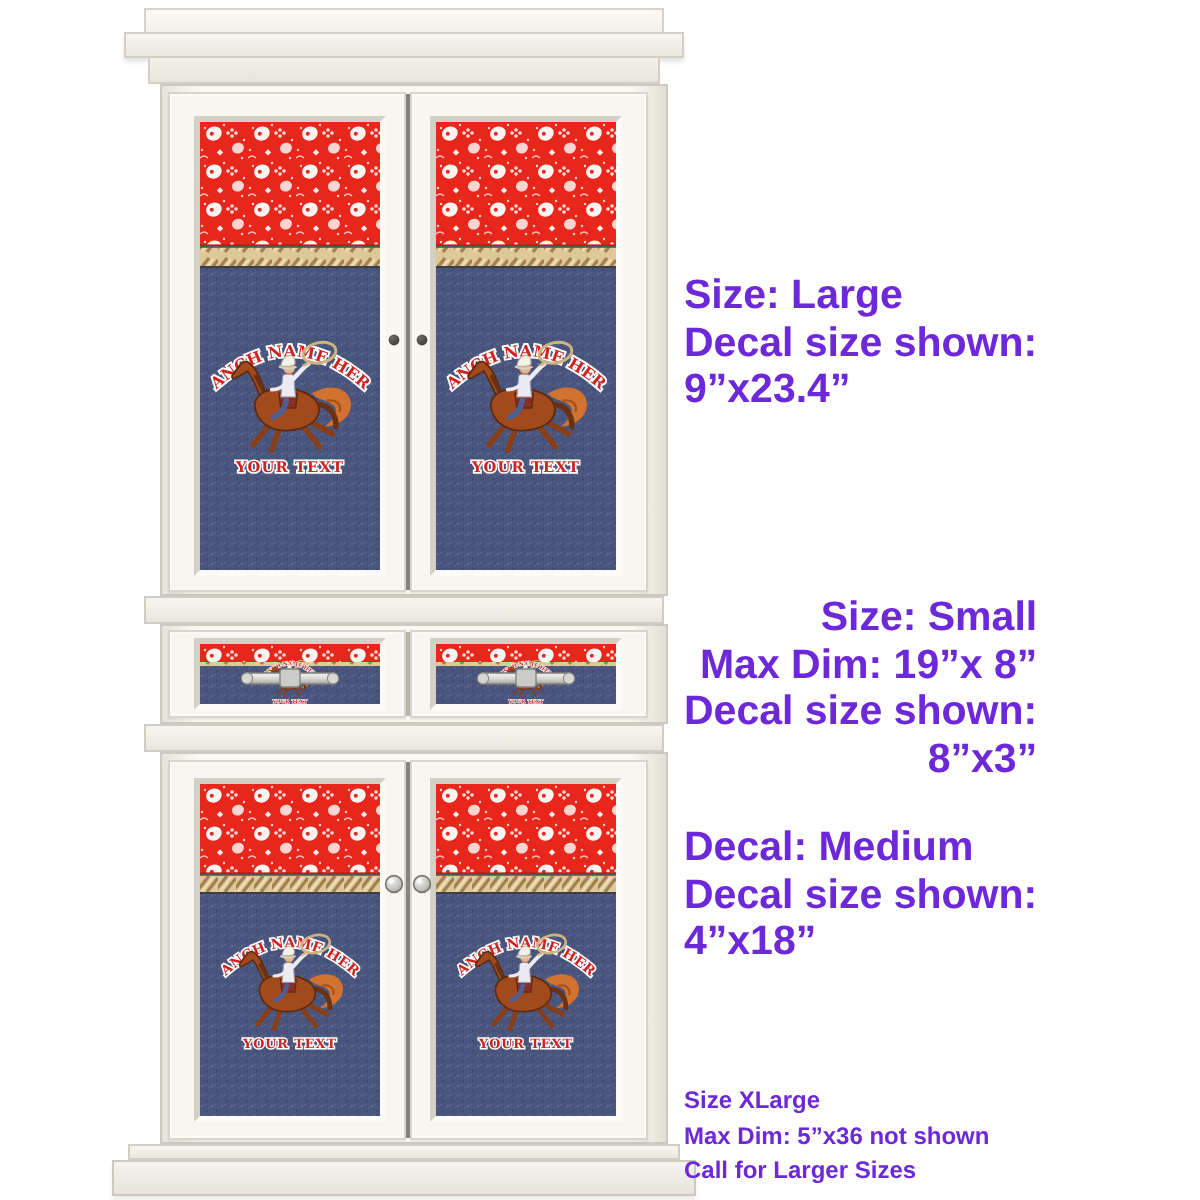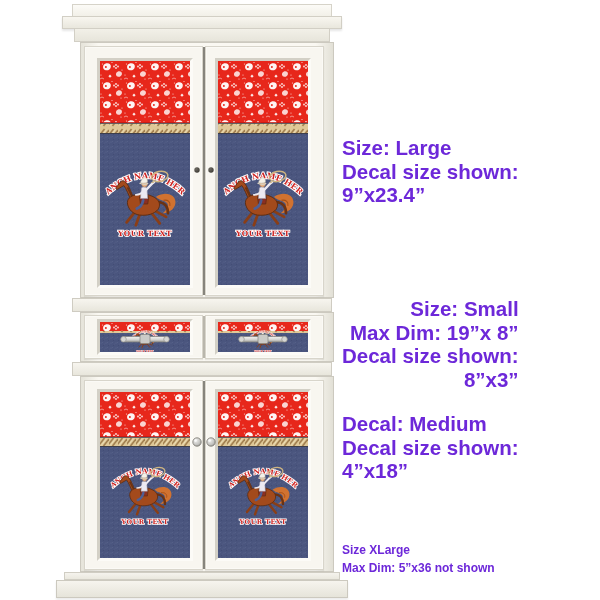--- a/index.html
+++ b/index.html
@@ -248,16 +248,17 @@
       <div>8”x3”</div>
     </div>
     <div class="size-block sb-medium">
       <div>Decal: Medium</div>
       <div>Decal size shown:</div>
       <div>4”x18”</div>
     </div>
     <div class="size-note">
       <div>Size XLarge</div>
       <div>Max Dim: 5”x36 not shown</div>
+      <div>Call for Larger Sizes</div>
     </div>
   </div>
 
 </div>
 
 </body></html>

